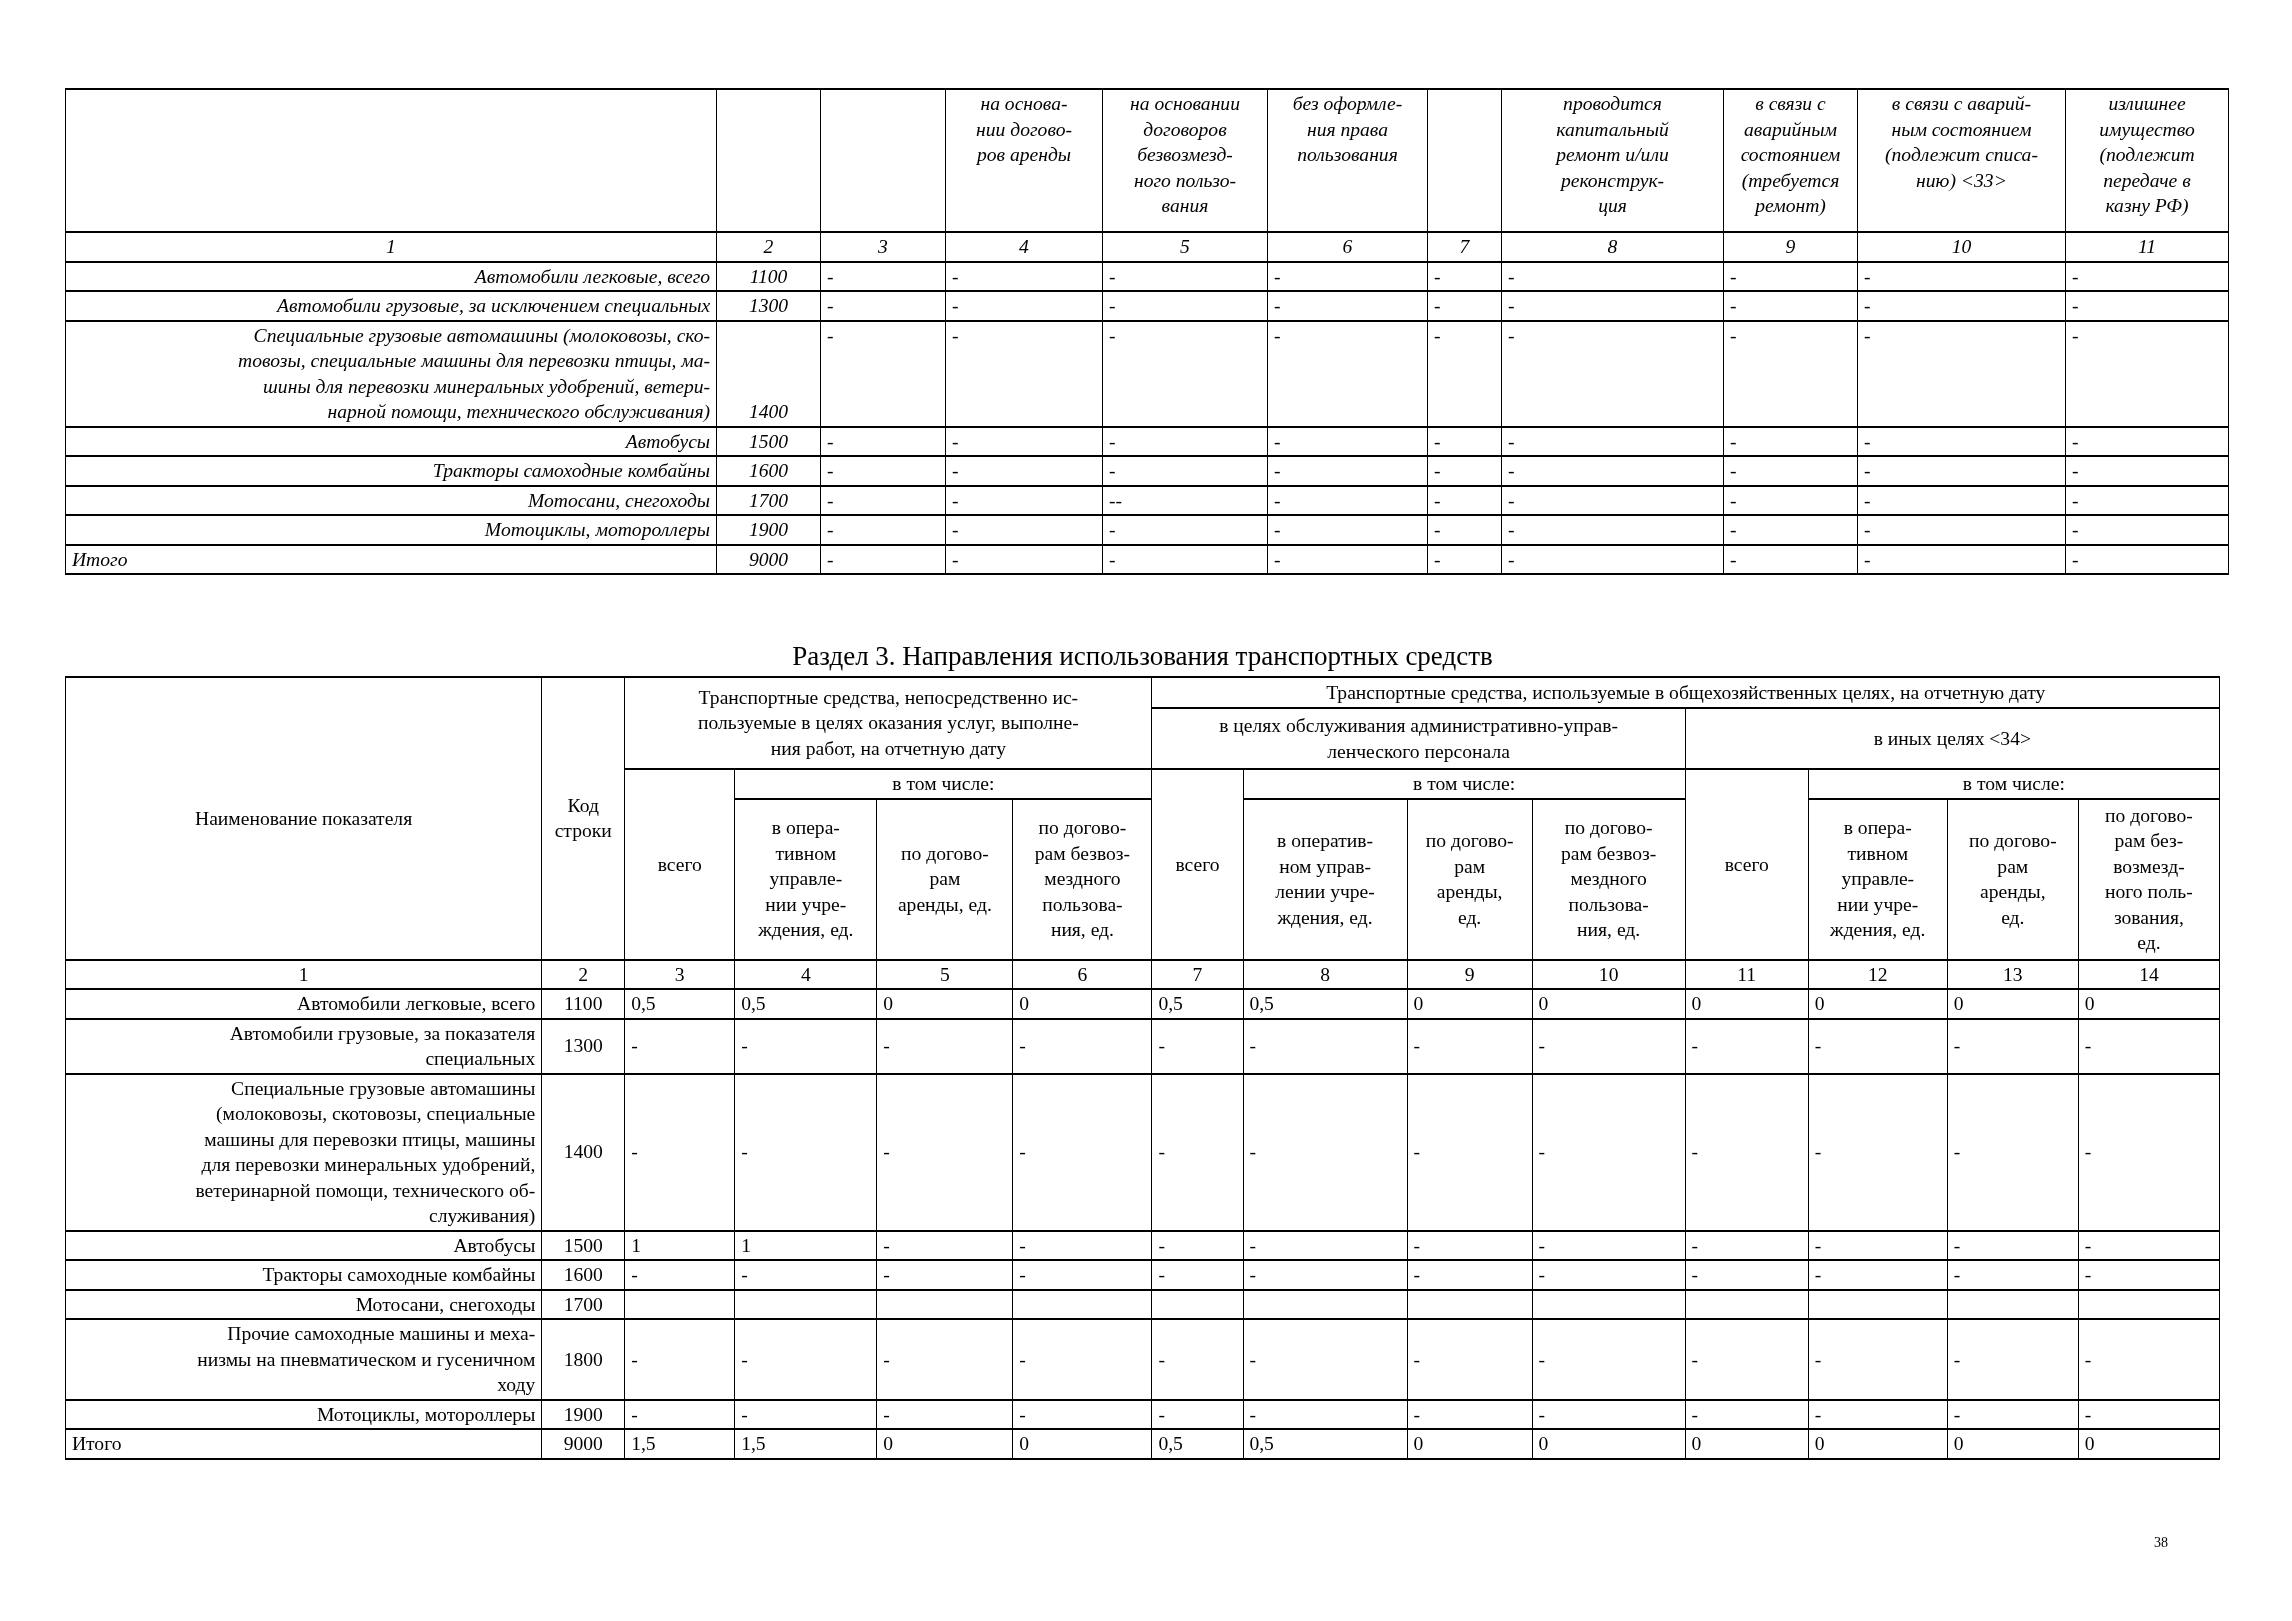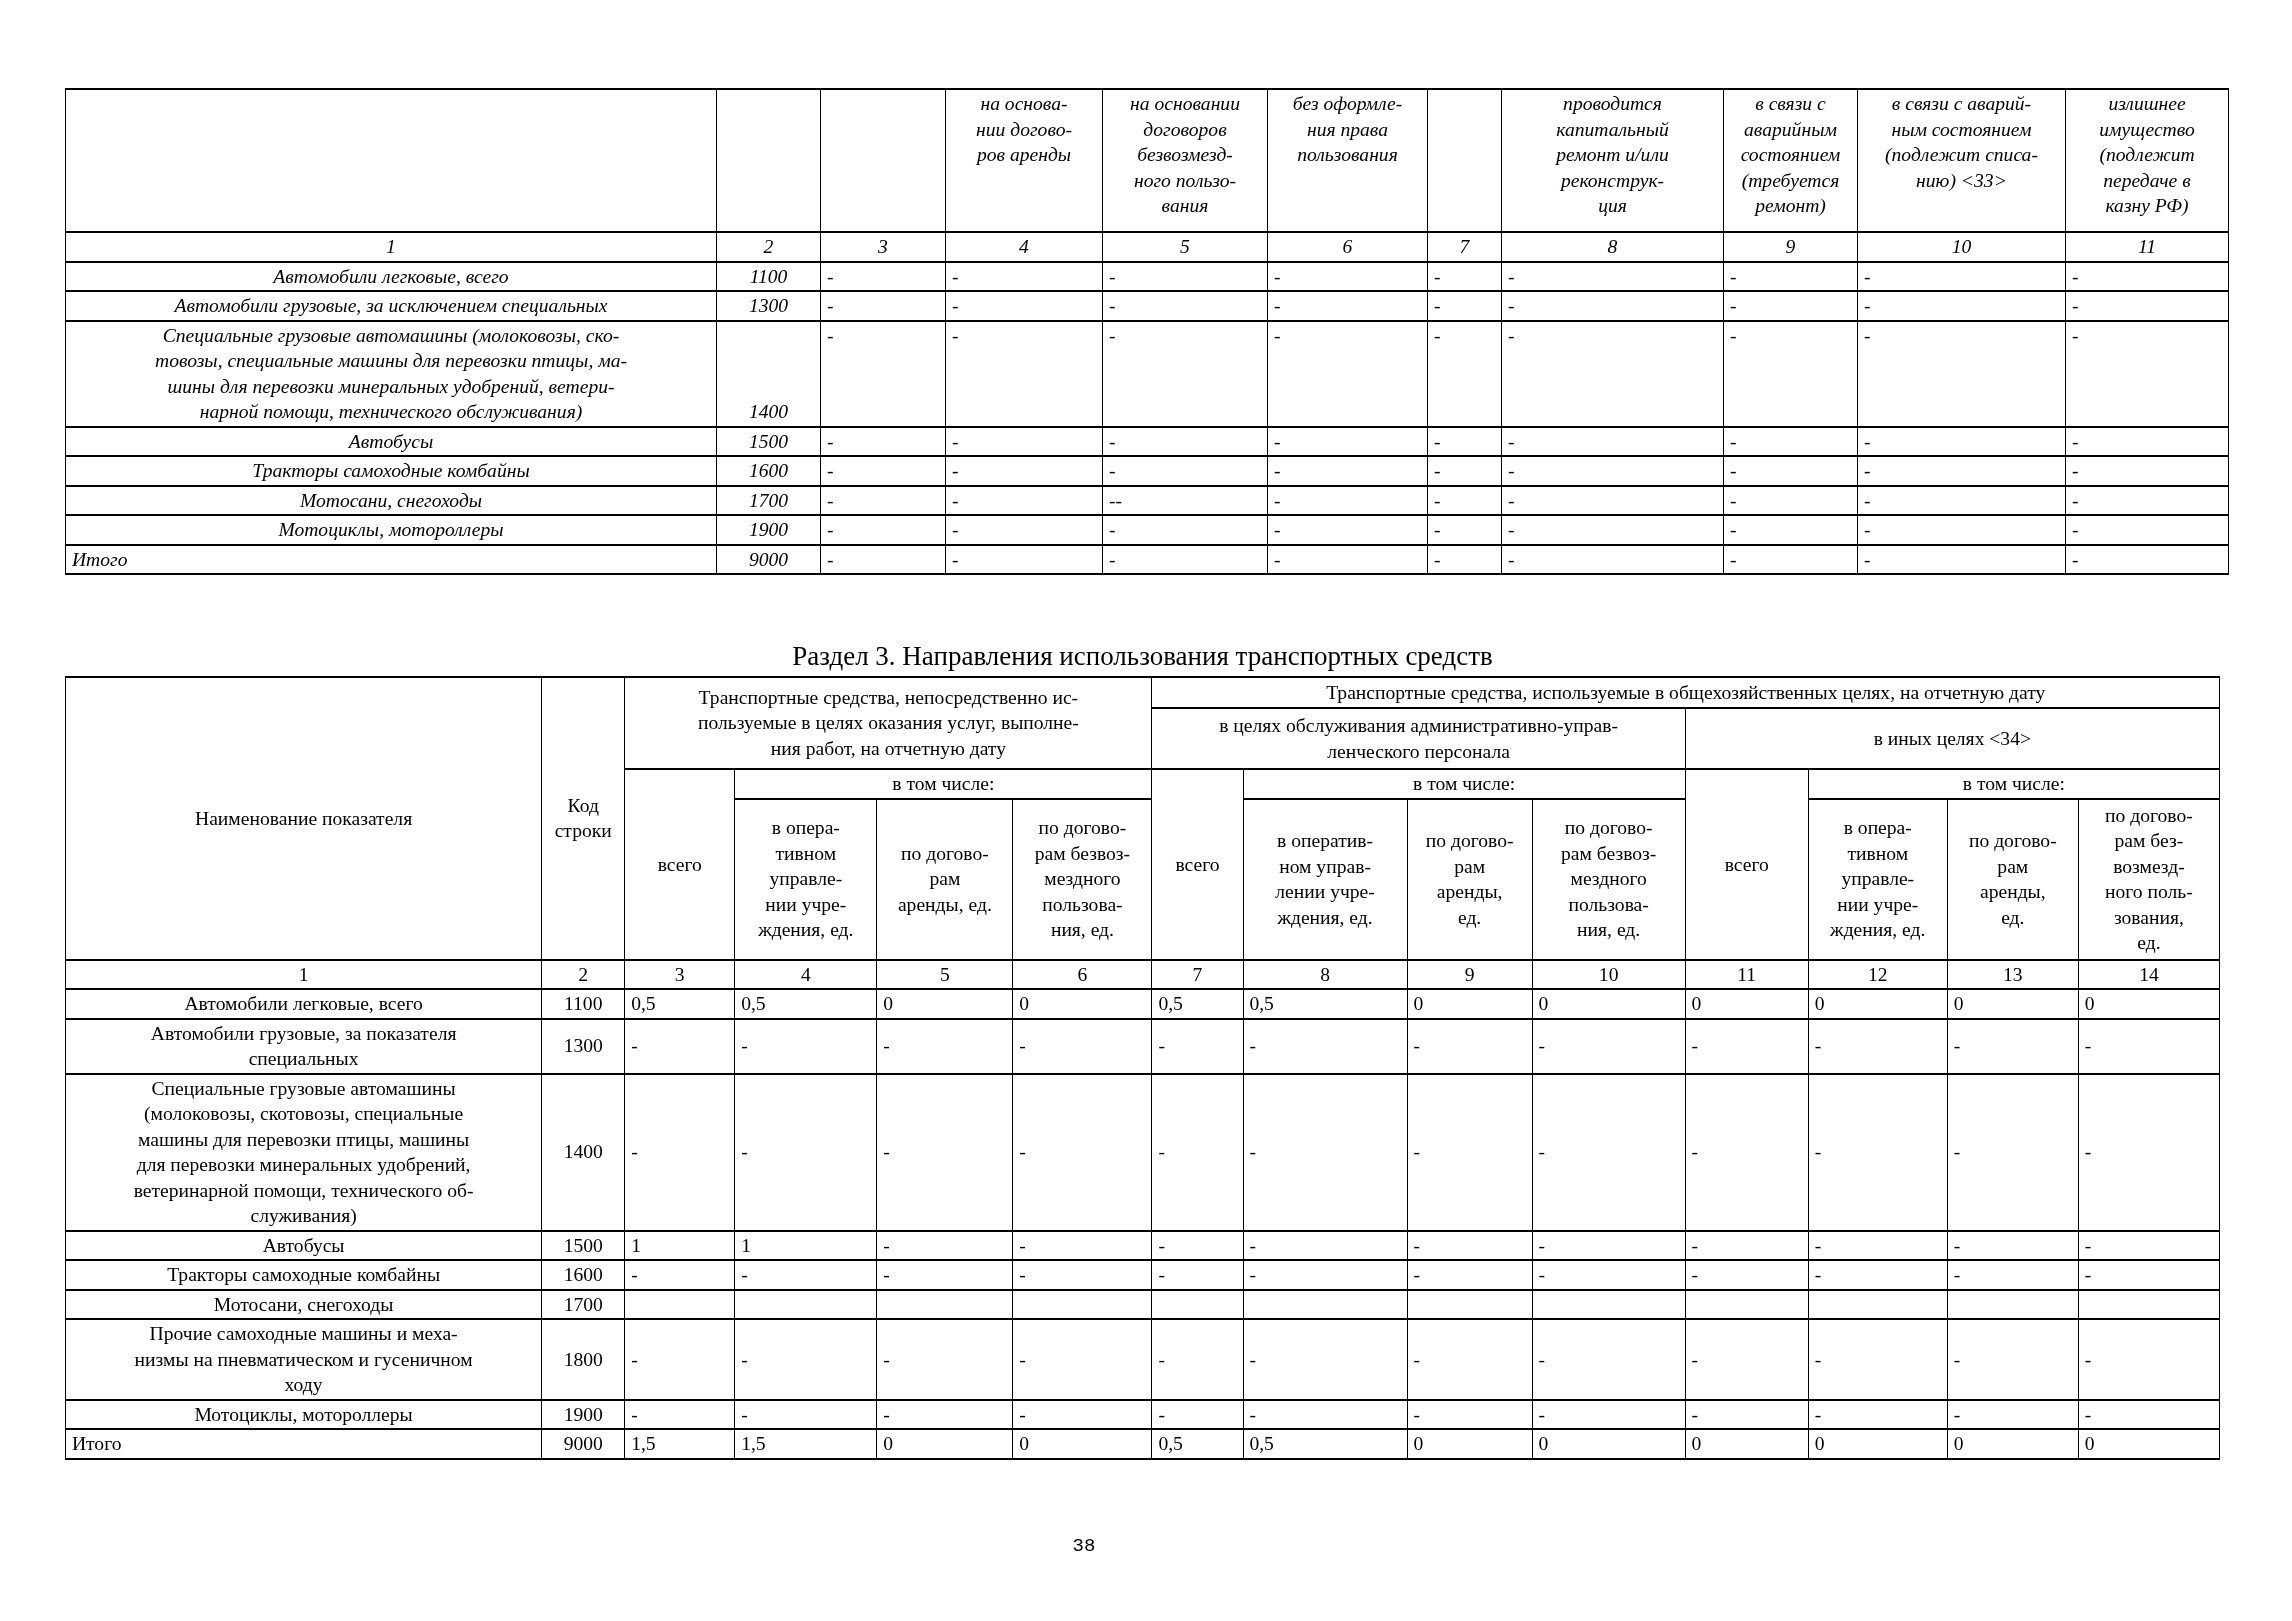--- a/index.html
+++ b/index.html
@@ -15,35 +15,35 @@
     white-space:pre-line; overflow:hidden; vertical-align:top;
   }
   .t1 { left:65px; top:88px; width:2162px;font-style:italic; }
   .t2 { left:65px; top:676px; width:2155px; }
   thead td.h { text-align:center; }
   .t1 thead tr.hdr { height:143px; }
   .t1 thead td.h { vertical-align:top; }
   .t2 thead td.h { vertical-align:middle; }
   tr.nums { height:29px; }
   tr.nums td { text-align:center; vertical-align:middle; }
-  td.nm { text-align:center; vertical-align:top; }
+  td.nm { text-align:right; vertical-align:top; }
   td.cd { text-align:center;margin-left:48px; }
   .t1 td.cd { vertical-align:bottom; }
   .t1 td.vl { vertical-align:top; text-align:left; }
   .t2 td.cd { vertical-align:middle; }
   .t2 td.vl { vertical-align:middle; text-align:left; }
   tr.tot td.nm { text-align:left; }
   .rowA { height:31px; } .rowB { height:61px; } .rowC { height:29px; } .rowD { height:161px; }
   .title {
     position:absolute; left:65px; top:644px; width:2155px;
     text-align:center; font-size:27px; line-height:25.5px;
   }
   .pageno {
     position:absolute; left:0; top:1535px; width:2168px;
-    text-align:center; font-size:19px;font-family:Liberation Mono, monospace;
+    text-align:right; font-size:14px;
   }
 </style>
 </head>
 <body>
 
 <table class="t1">
   <colgroup>
     <col style="width:651px">
       <col style="width:104px">
       <col style="width:125px">

